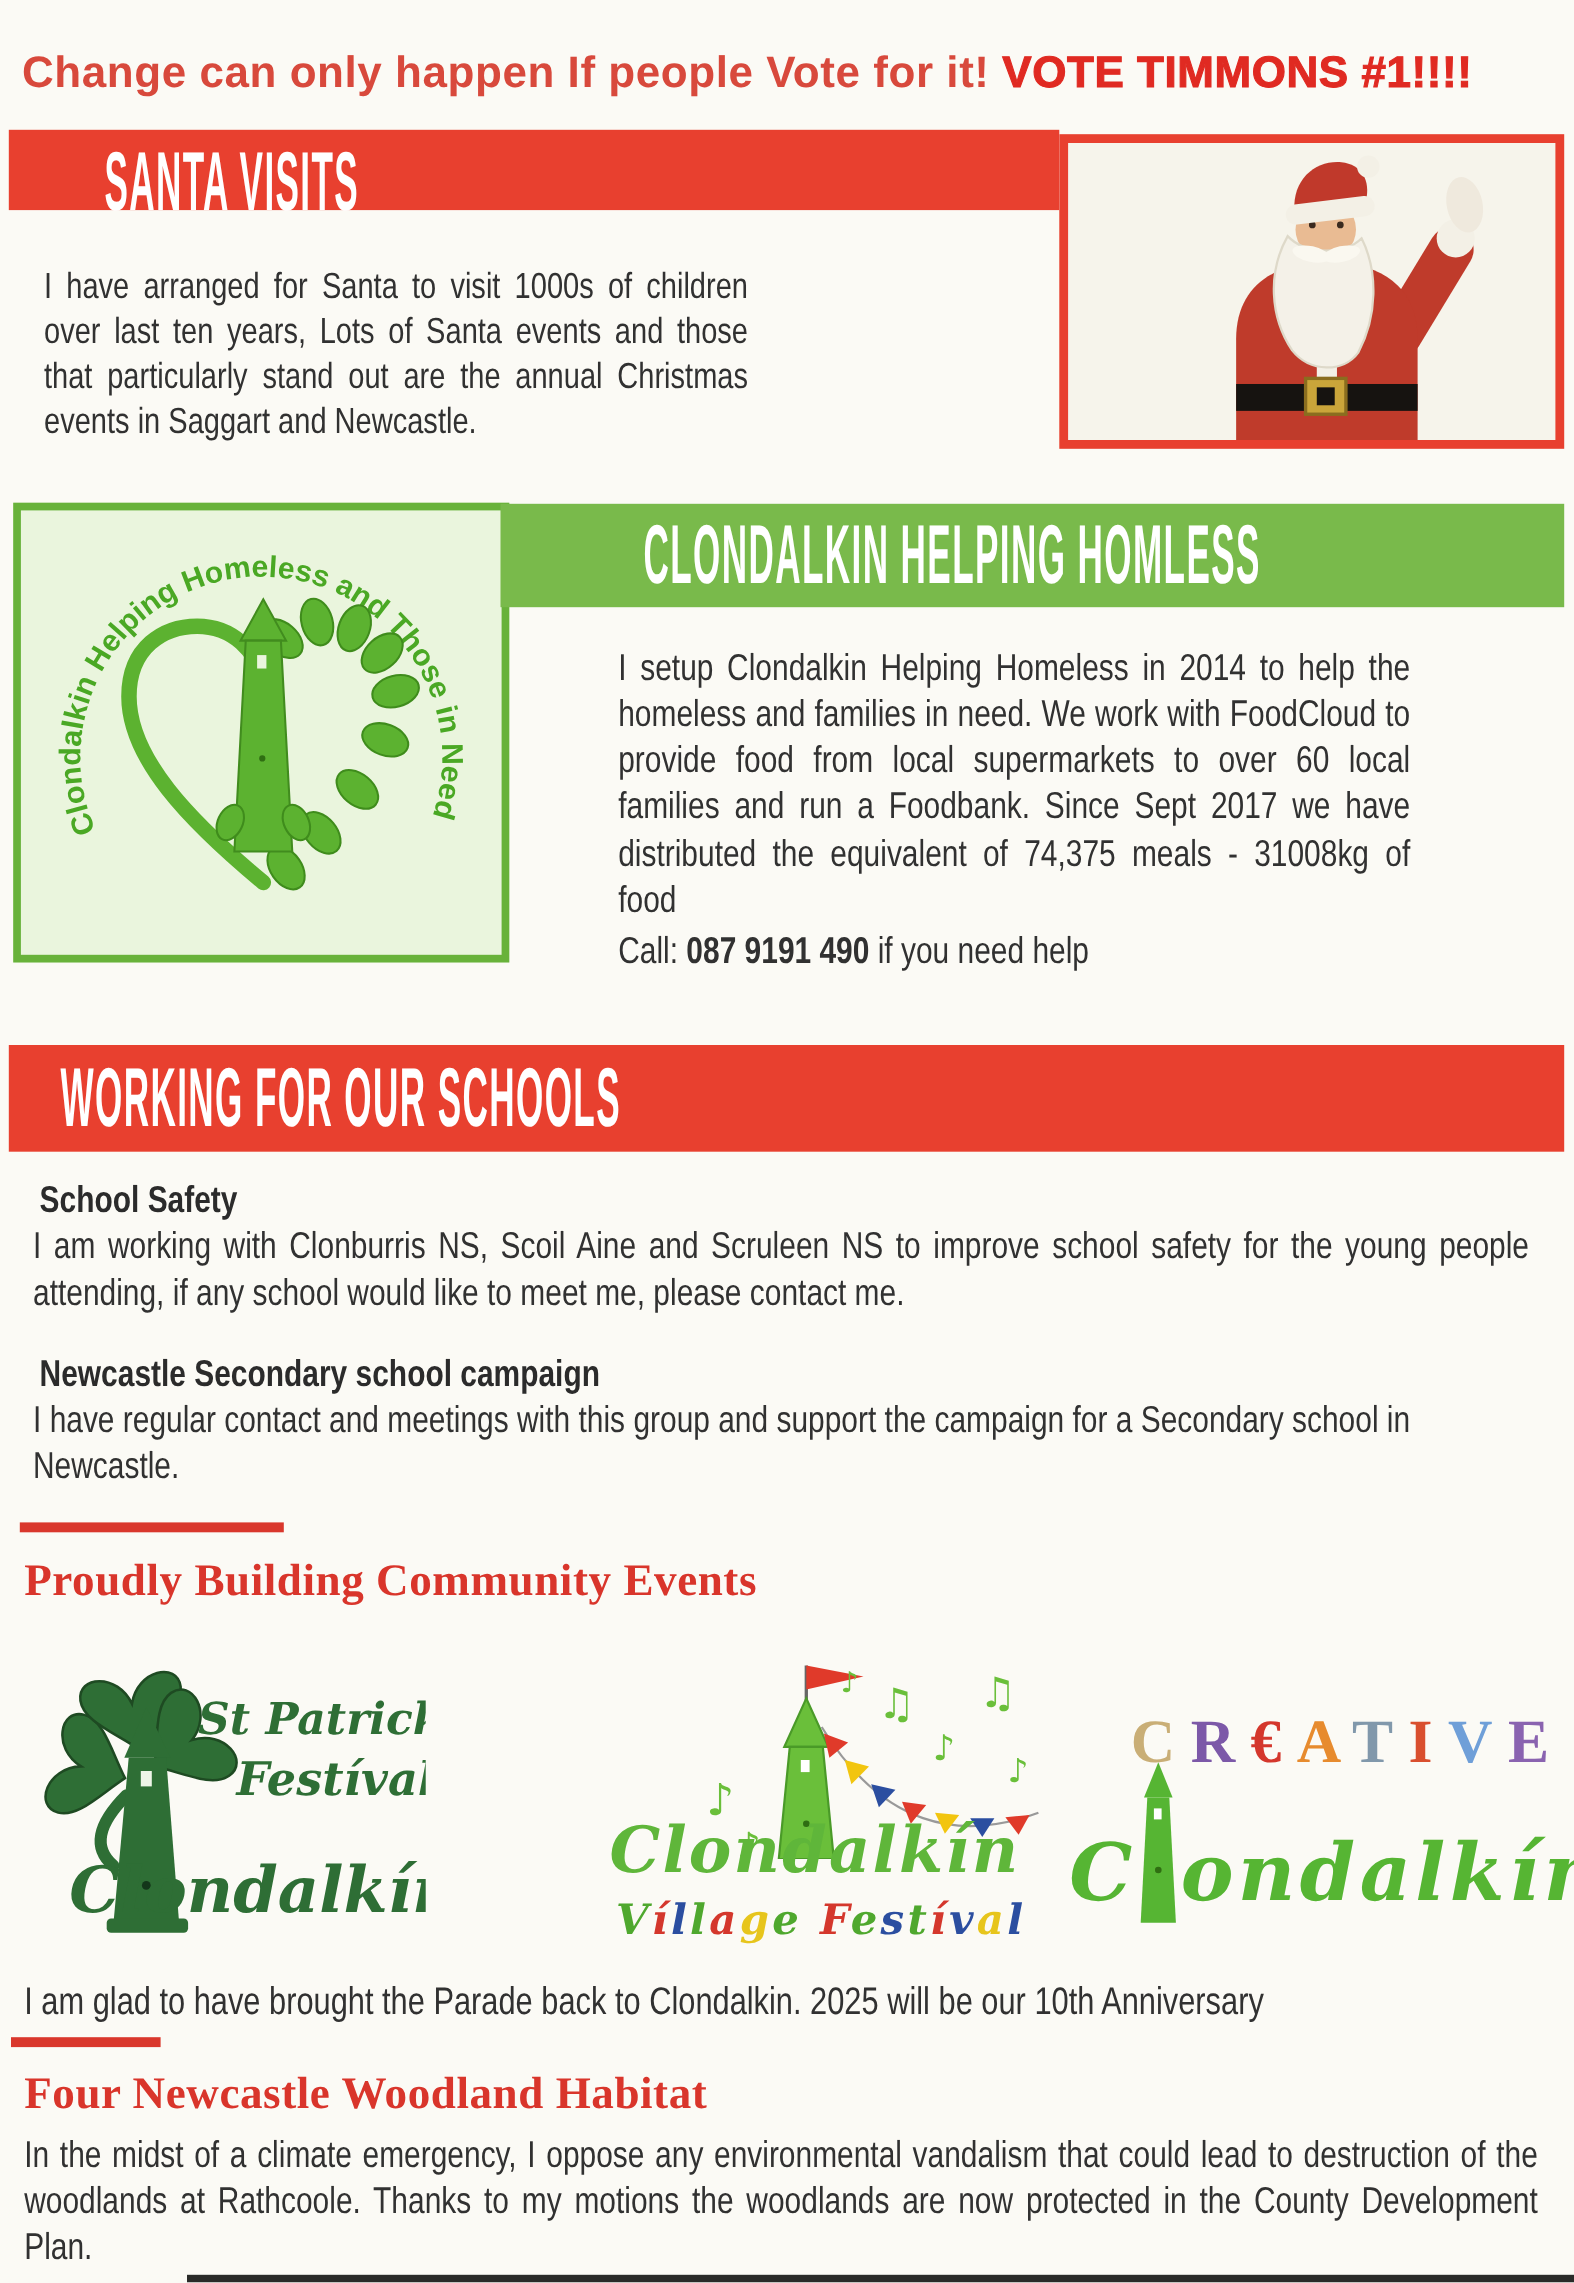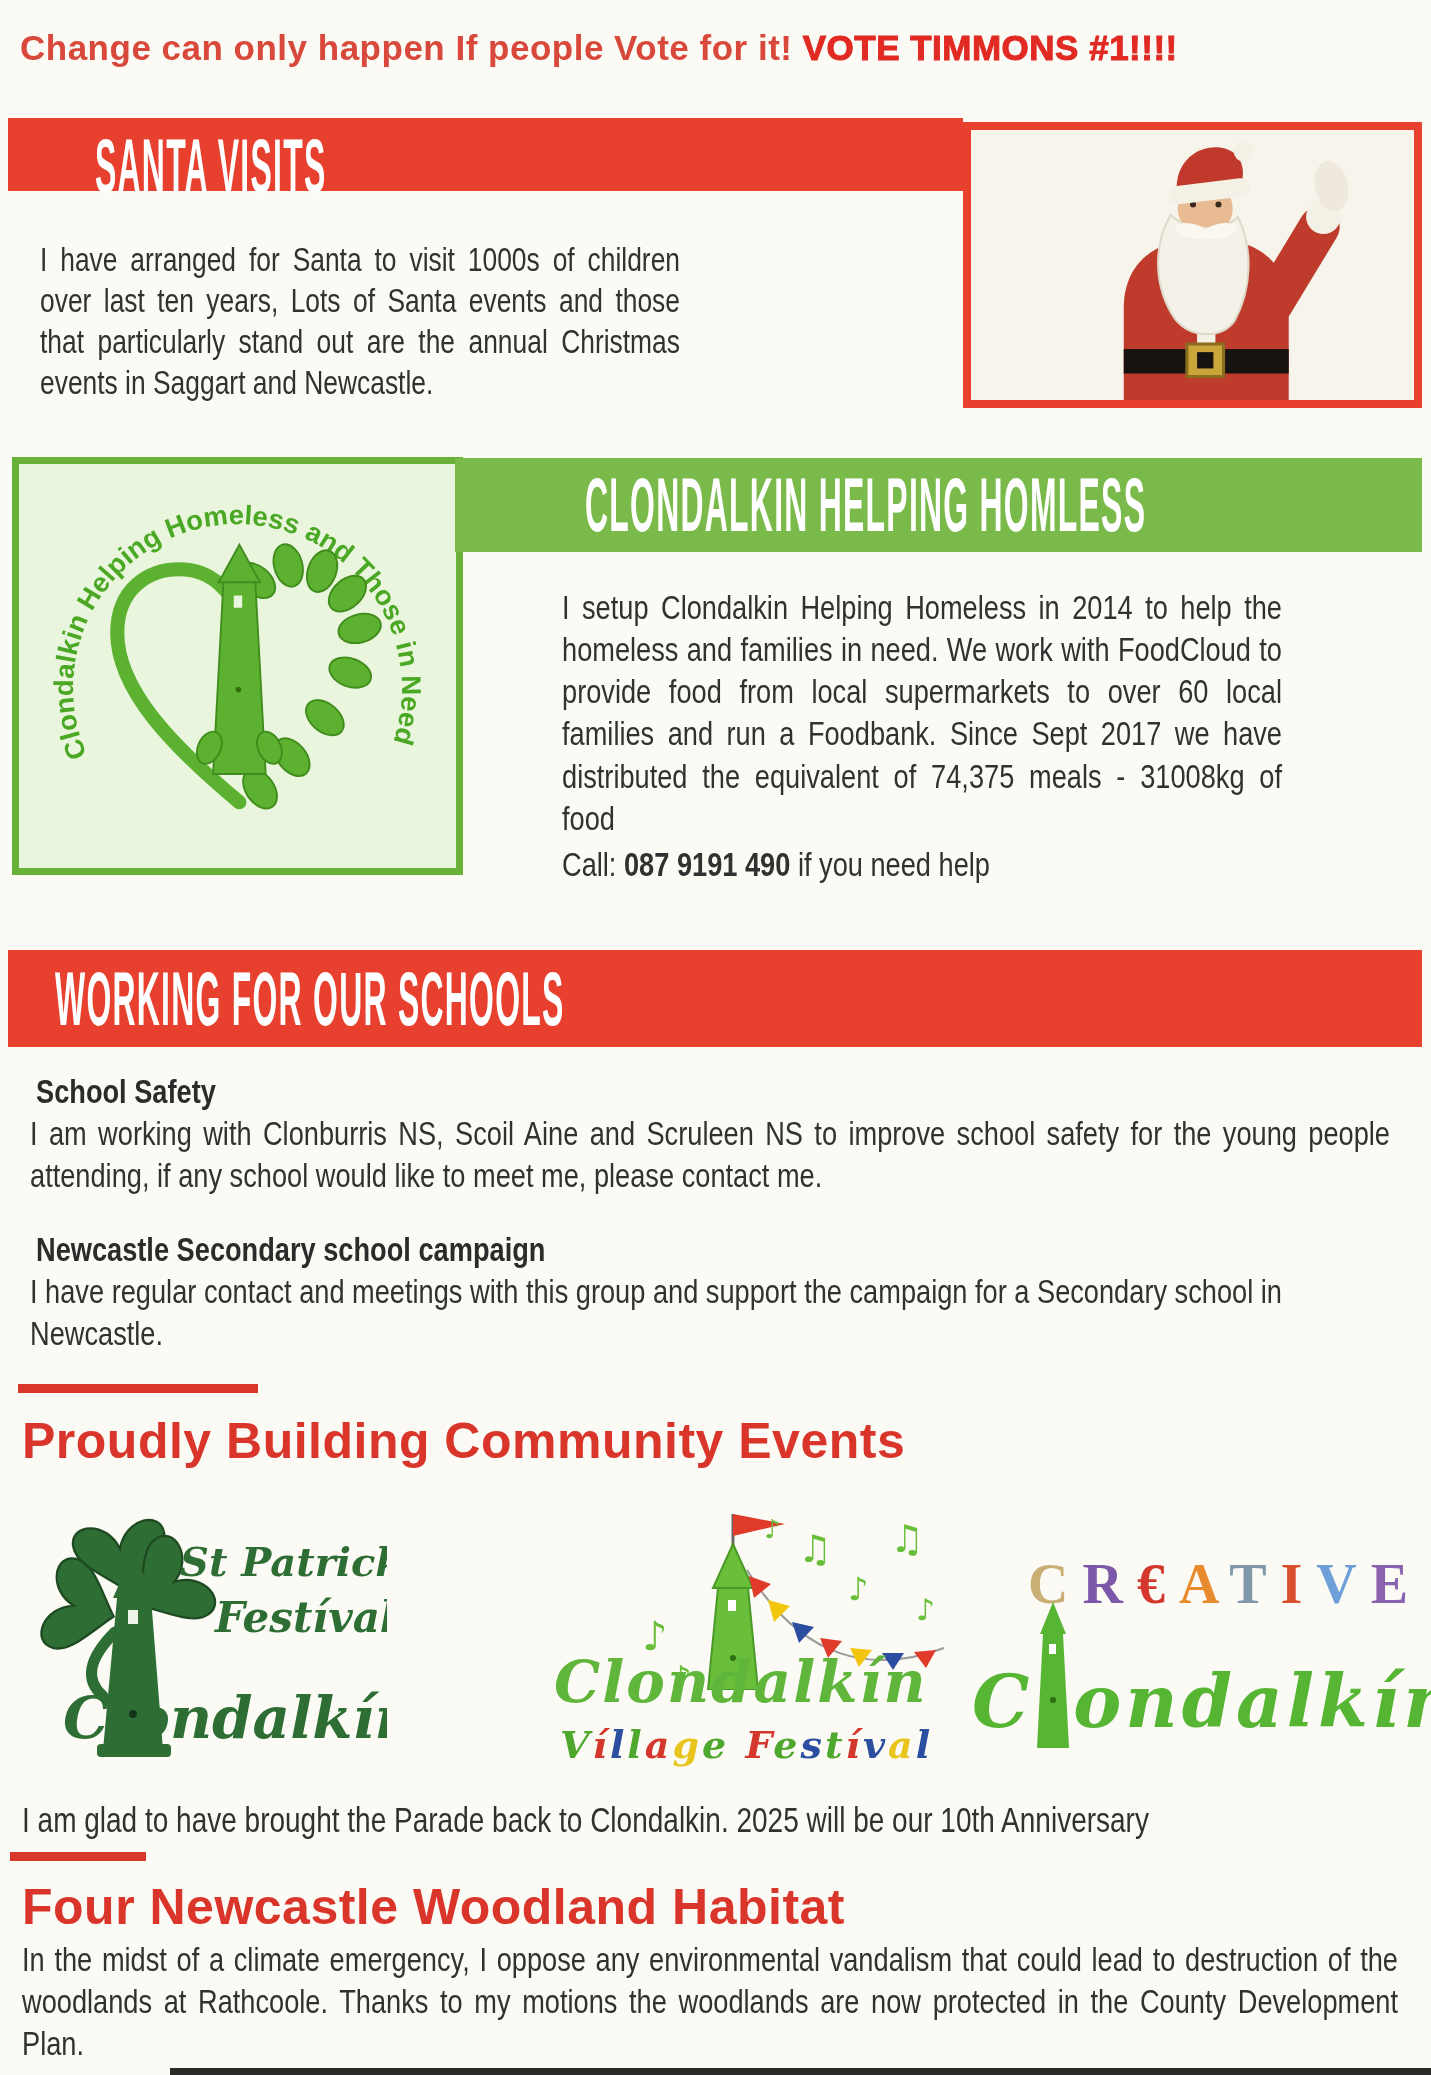--- a/index.html
+++ b/index.html
@@ -5,21 +5,21 @@
   * { margin:0; padding:0; box-sizing:border-box; }
   html,body { width:1431px; }
   body {
     position:relative; width:1431px; height:2075px;
     background:#fbfaf5; overflow:hidden;
     font-family:"Liberation Sans", sans-serif; color:#313131;
   }
   .abs { position:absolute; }
 
   
-  .slogan { left:20px; top:28px; font-size:35px; font-weight:bold;
+  .slogan { left:20px; top:44px; font-size:40px; font-weight:bold;
     color:#d8493c; letter-spacing:.5px; white-space:nowrap; }
   .slogan .vote { color:#e02a22; -webkit-text-stroke:1px #e02a22; }
 
   
   .banner { background:#e8402f; }
   .banner.green { background:#79ba4b; }
   .banner-title { display:inline-block; color:#ffffff; font-weight:bold;
     font-size:76px; letter-spacing:3px; white-space:nowrap;
     transform:scaleX(0.42); transform-origin:0 50%; }
 
@@ -28,22 +28,22 @@
   .body-text { font-size:33px; line-height:1.24; text-align:justify; color:#313131; }
   .sub-head { font-size:34px; font-weight:bold; color:#2b2b2b; white-space:nowrap; }
 
   .photo-box { border:8px solid #e8402f; background:#f6f4eb; }
   .logo-box { border:7px solid #68b23a; background:#eaf5dd; }
 
   .call-line { font-size:34px; color:#313131; white-space:nowrap; }
   .call-line .phone { font-weight:bold; }
 
   .divider { background:#d9372c; height:9px; }
-  .red-heading { font-size:50px; font-weight:bold; color:#d9352b;
-    letter-spacing:.5px; white-space:nowrap; }
+  .red-heading { font-size:41px; font-weight:bold; color:#d9352b;
+    letter-spacing:.5px; white-space:nowrap;font-family:Liberation Serif, serif; }
 
   .celtic { font-family:"DejaVu Serif", serif; font-style:italic; font-weight:bold; }
 
   .village-clondalkin { color:#5fb63a; font-size:58px; letter-spacing:2px; white-space:nowrap; }
   .village-letters { font-size:38px; letter-spacing:3px; white-space:nowrap; }
   .creative-letters { font-family:Liberation Serif, serif; font-weight:bold;
     font-size:56px; letter-spacing:14px; white-space:nowrap; }
   .creative-clondalkin { color:#56b533; font-size:72px; letter-spacing:4px;
     display:flex; align-items:flex-end; }
 

